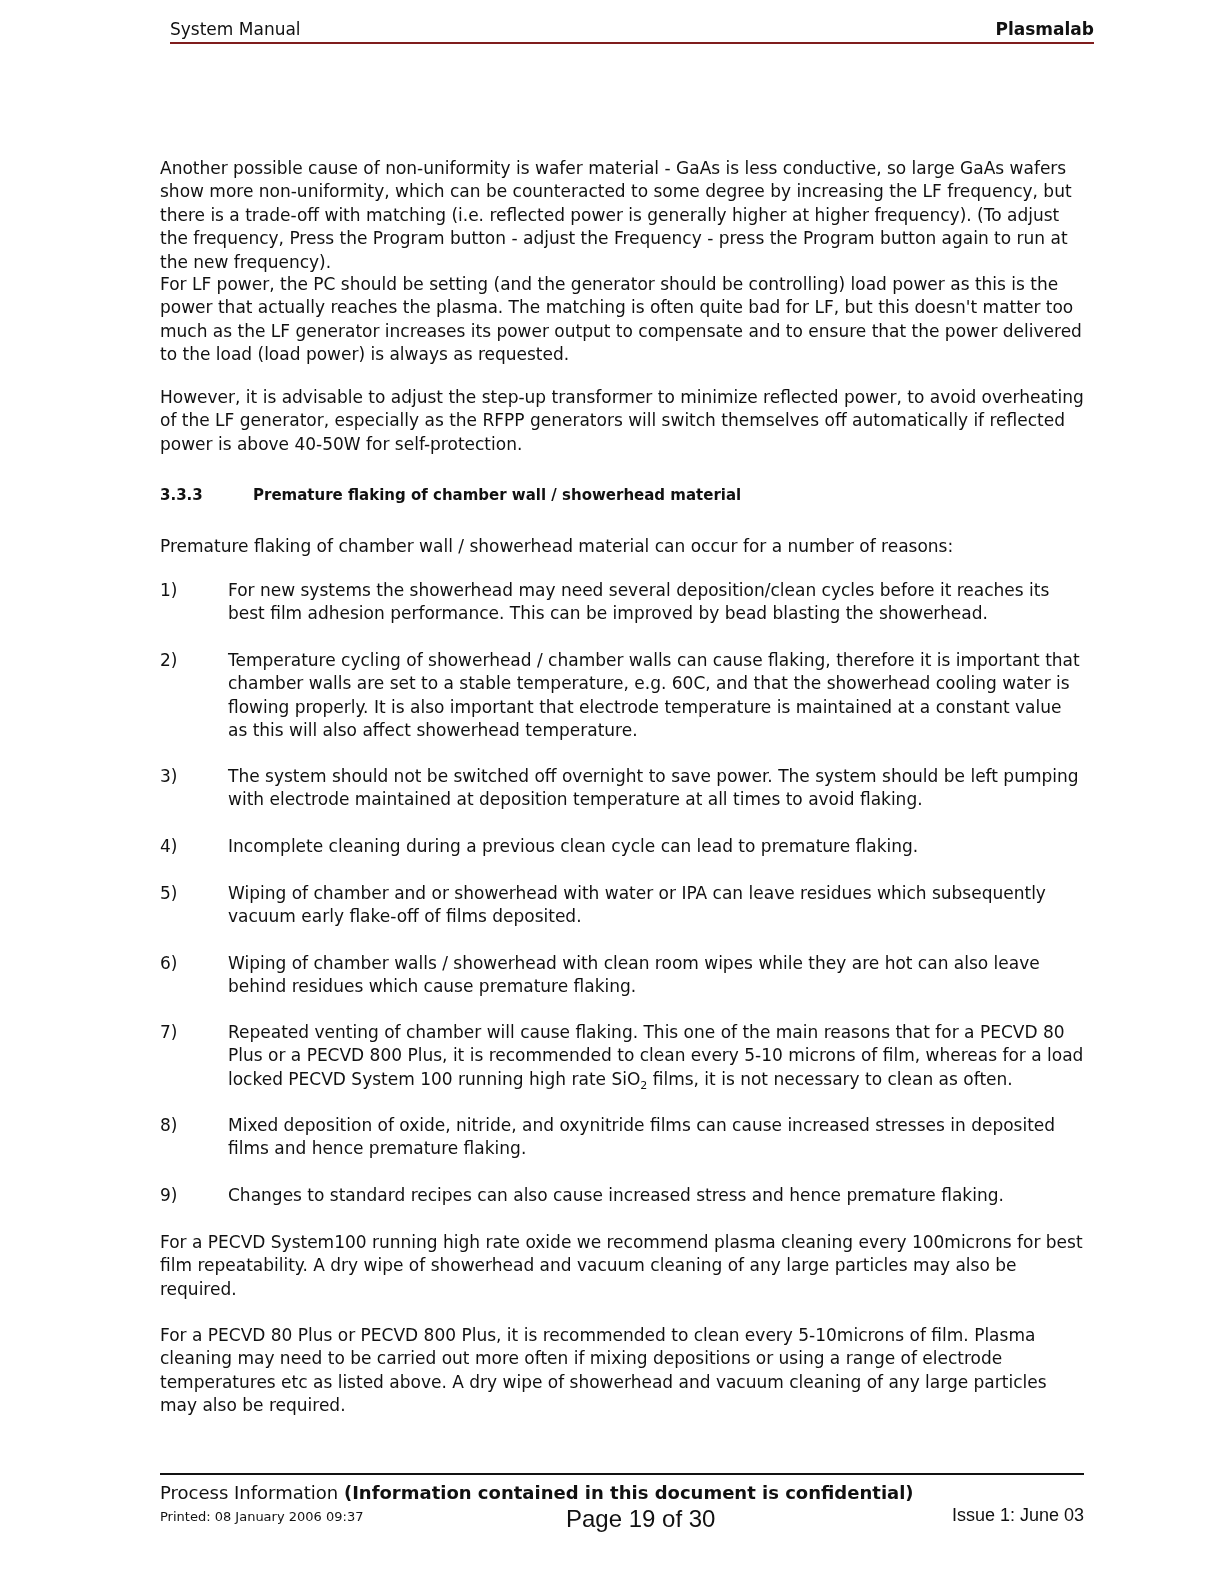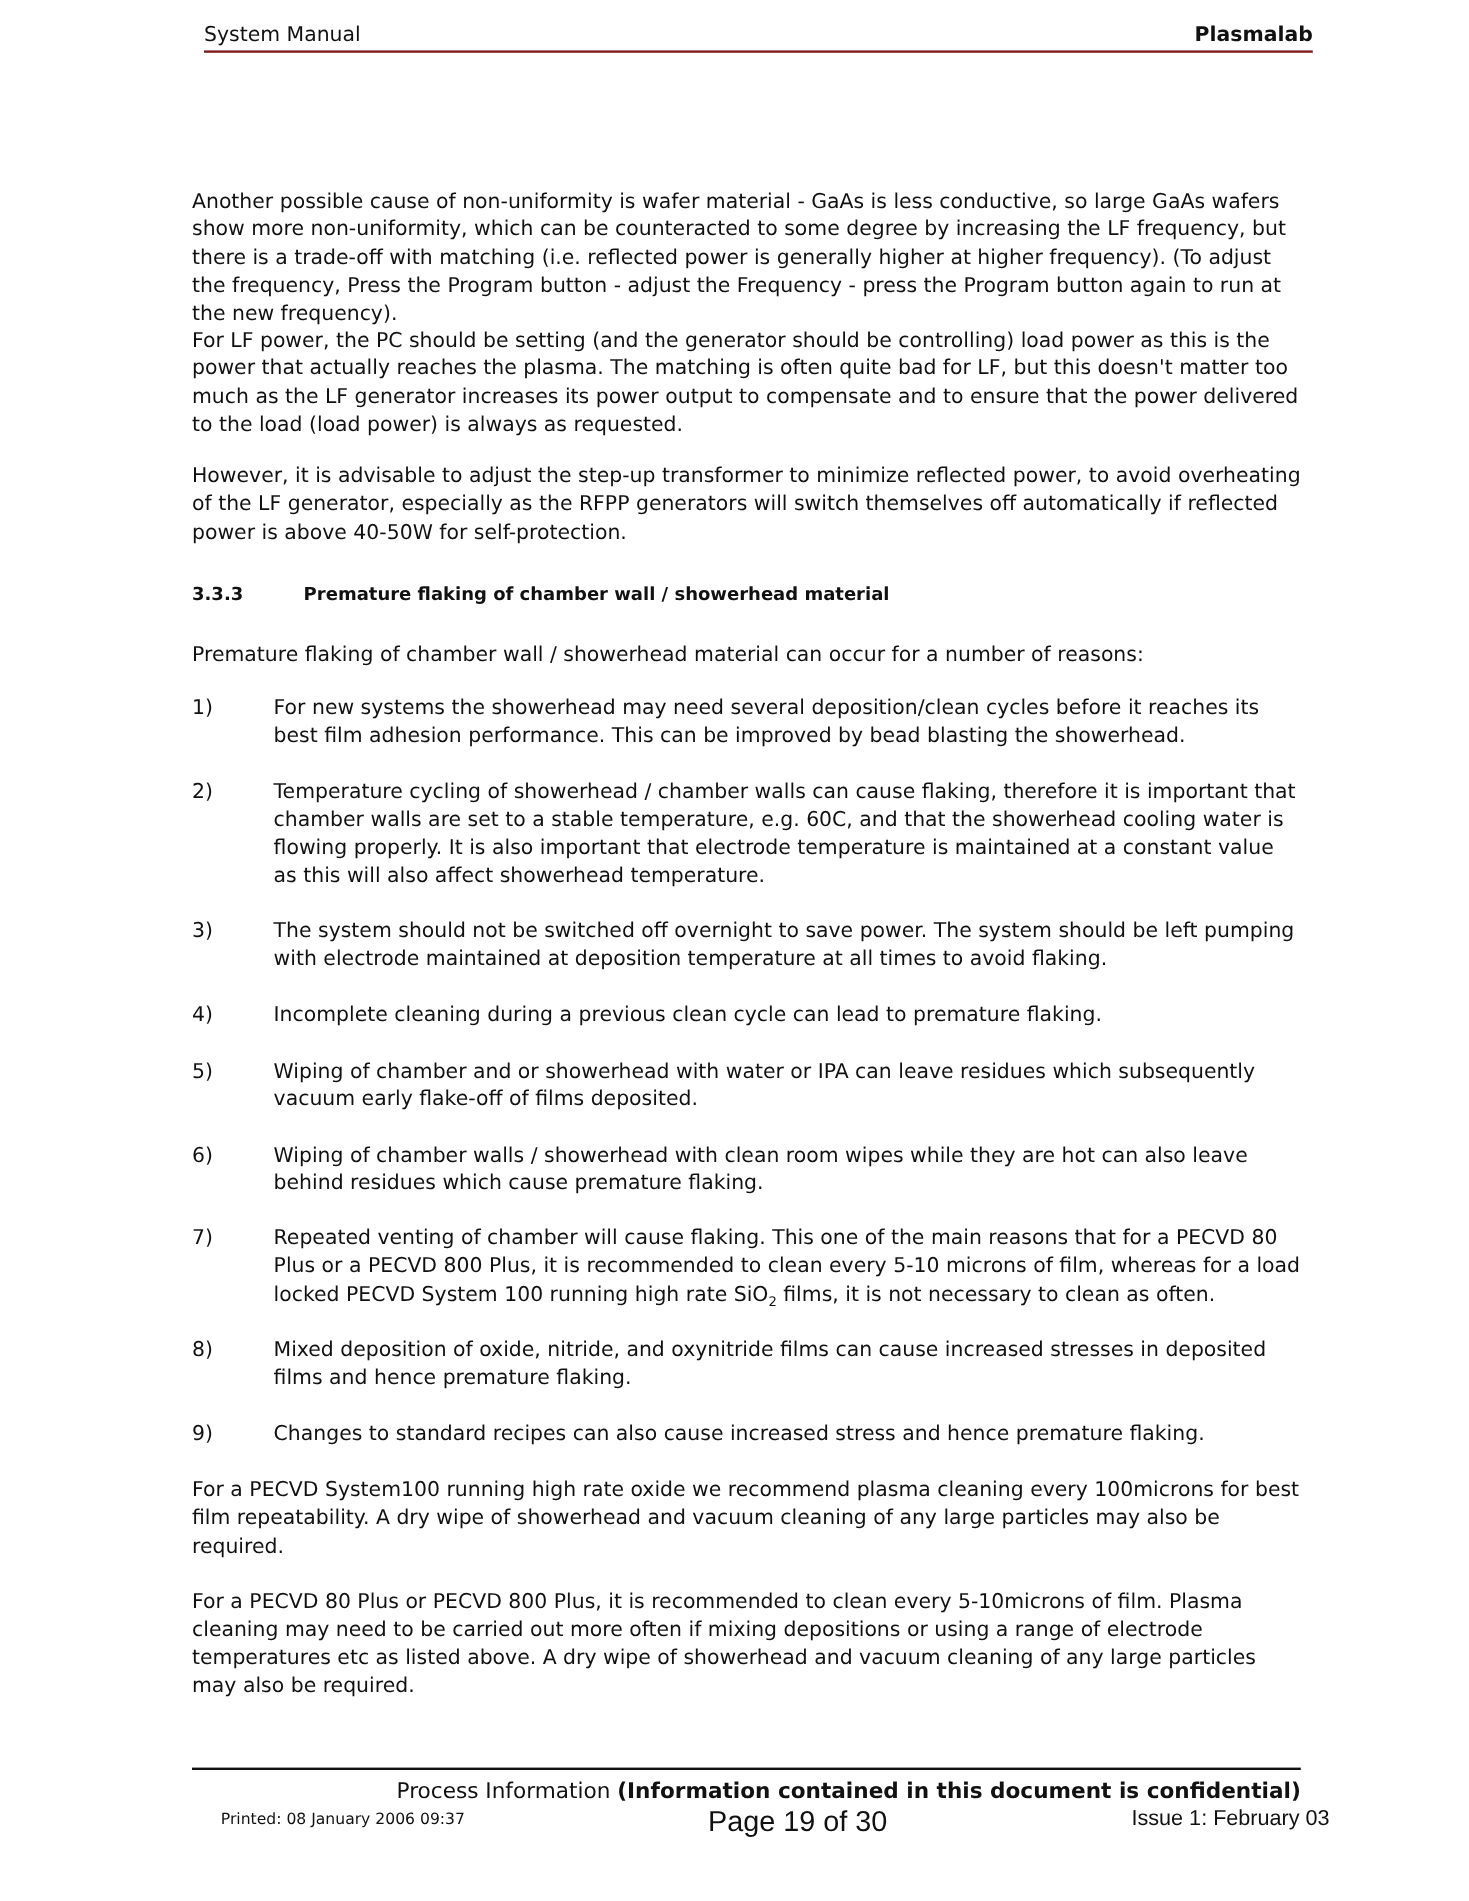--- a/index.html
+++ b/index.html
@@ -16,23 +16,23 @@
   .body-text p { margin: 0; }
   .heading { position: absolute; left: 0; top: 482px; font-size: 15px; font-weight: bold; line-height: 26px; }
   .heading .num { display: inline-block; width: 93px; }
 
   .list-item { position: absolute; left: 0; width: 924px; font-size: 17px; line-height: 23.4px; }
   .list-item .n { position: absolute; left: 0; top: 0; }
   .list-item .t { margin-left: 68px; display: block; }
   sub { font-size: 11px; line-height: 0; }
 
   .footer-rule { position: absolute; top: 1473px; left: 0; width: 924px; border-top: 2px solid #111; }
-  .footer-line1 { position: absolute; top: 1482px; left: 0; width: 924px; text-align: right; font-size: 18px; line-height: 22px; }
+  .footer-line1 { position: absolute; top: 1482px; left: 0; width: 924px; text-align: left; font-size: 18px; line-height: 22px; }
   .footer-line1 .bold { font-weight: bold; }
-  .footer-line2 { position: absolute; top: 1505px; left: 0; width: 924px; height: 24px; margin-left: 24px; }
+  .footer-line2 { position: absolute; top: 1505px; left: 0; width: 924px; height: 24px; }
   .f-left { position: absolute; left: 0; top: 4px; font-size: 13px; }
   .f-center { position: absolute; left: 406px; top: 0; font-size: 24px; font-family: "Liberation Sans", sans-serif; }
   .f-right { position: absolute; right: 0; top: 0; font-size: 18px; font-family: "Liberation Sans", sans-serif; }
 </style>
 </head>
 <body>
 
 <div class="page">
 
   <div class="header">
@@ -103,16 +103,16 @@
   </div>
 
   <div class="footer-rule"></div>
   <div class="footer-line1">
     <span>Process Information</span>
     <span class="bold">(Information contained in this document is confidential)</span>
   </div>
   <div class="footer-line2">
     <span class="f-left">Printed: 08 January 2006 09:37</span>
     <span class="f-center">Page 19 of 30</span>
-    <span class="f-right">Issue 1: February 03</span>
+    <span class="f-right">Issue 1: June 03</span>
   </div>
 
 </div>
 
 </body></html>

